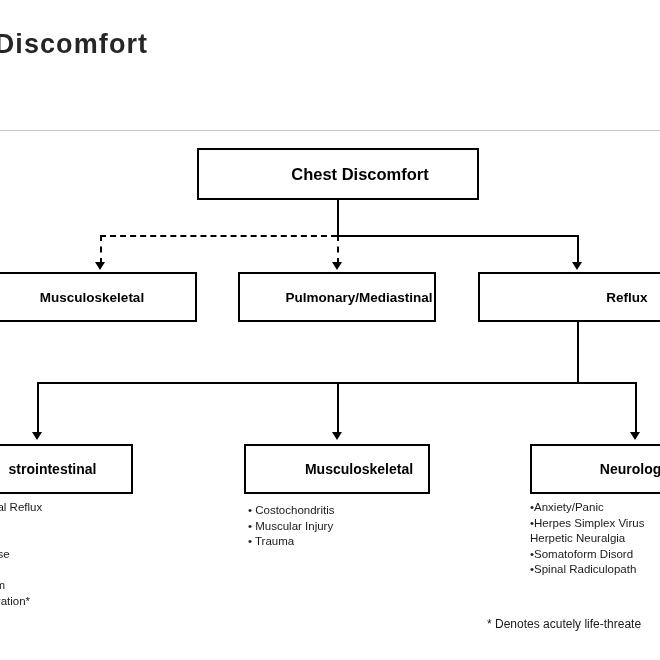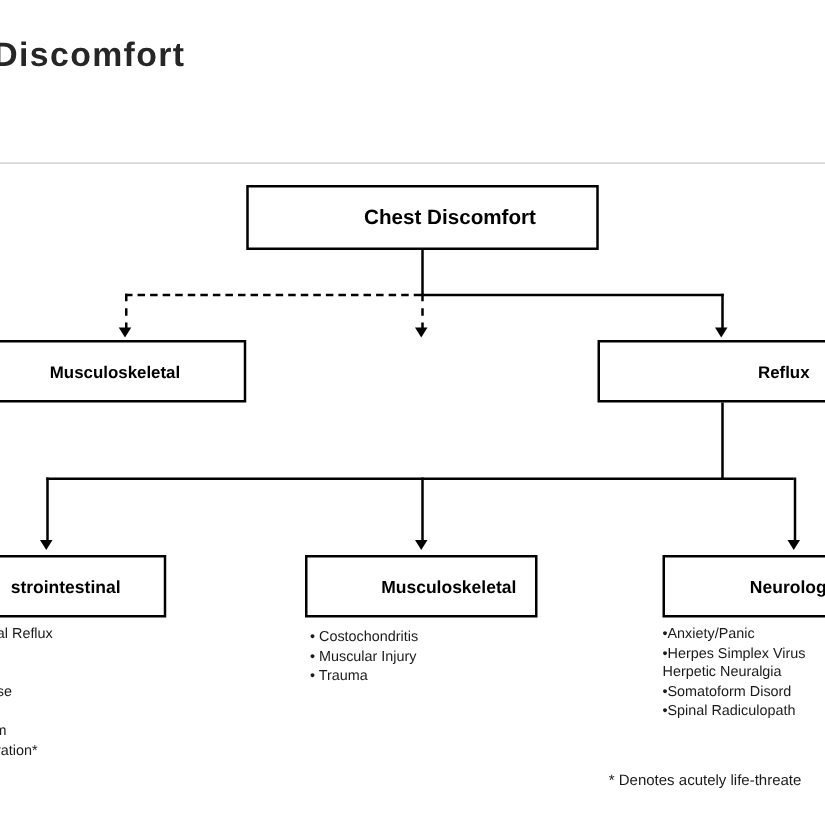--- a/index.html
+++ b/index.html
@@ -158,20 +158,23 @@
 
   <div class="dash-v" style="left:337px; top:235px; height:29px;"></div>
   <div class="arrow" style="left:332px; top:262px;"></div>
 
   <div class="line vline" style="left:577px; top:235px; height:29px;"></div>
   <div class="arrow" style="left:572px; top:262px;"></div>
 
   <div class="node node-l2 node-cardio">
     <span>Musculoskeletal</span>
   </div>
+  <div class="node node-l2 node-pulm">
+    <span>Pulmonary/Mediastinal</span>
+  </div>
   <div class="node node-l2 node-other">
     <span>Reflux</span>
   </div>
 
   <div class="line vline" style="left:577px; top:322px; height:61px;"></div>
 
   <div class="line hline" style="left:37px; top:382px; width:598px;"></div>
 
   <div class="line vline" style="left:37px; top:382px; height:52px;"></div>
   <div class="arrow" style="left:32px; top:432px;"></div>

